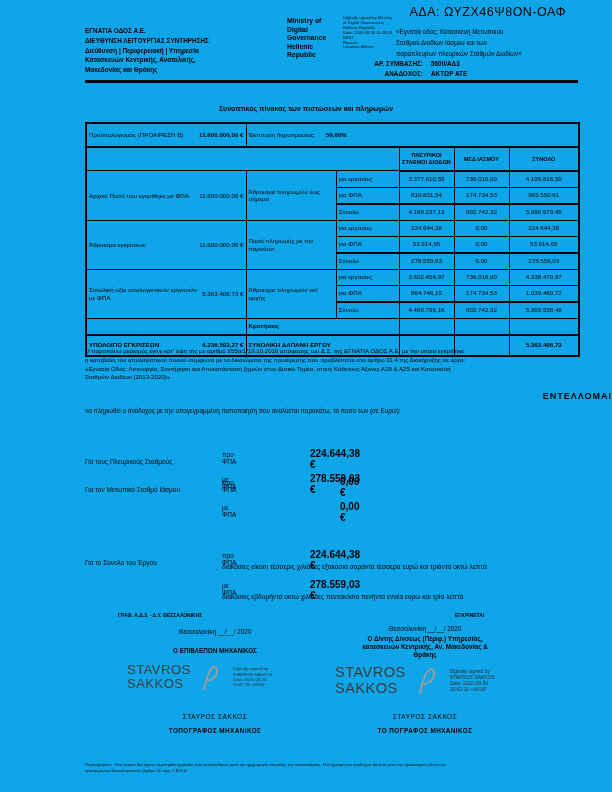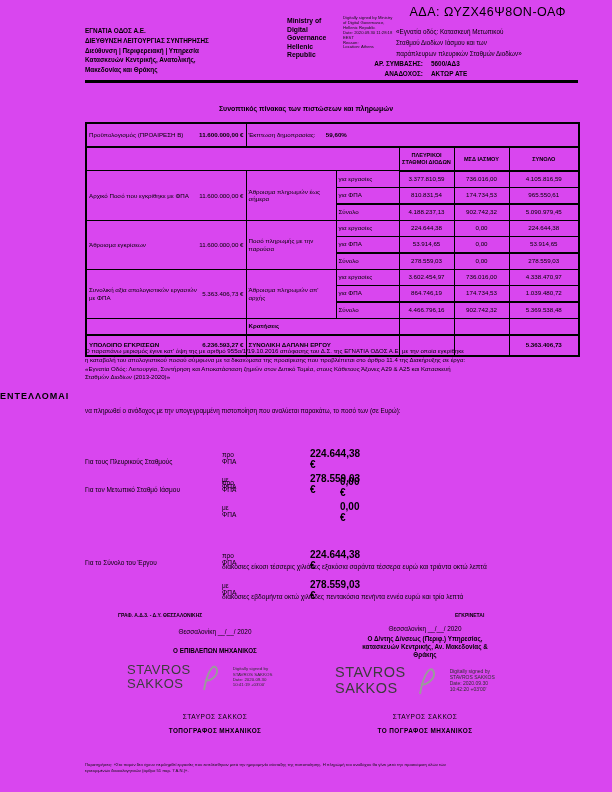--- a/index.html
+++ b/index.html
@@ -1,16 +1,16 @@
 <!DOCTYPE html>
 <html><head>
 <meta charset="utf-8">
 <style>
   html,body{margin:0;padding:0;background:#ffffff;}
-  .page{position:relative;width:612px;height:792px;background:#d946ef;overflow:hidden;
+  .page{position:relative;width:612px;height:792px;background:#0ea5e9;overflow:hidden;
         font-family:"Liberation Sans","DejaVu Sans",sans-serif;color:#000;}
   .abs{position:absolute;}
   
   .ada{left:300px;top:5px;width:266px;text-align:right;font-size:12.5px;letter-spacing:.5px;}
   .org{left:85px;top:26px;width:200px;font-size:6.4px;font-weight:bold;line-height:9.8px;}
   .ministry{left:287px;top:17px;width:55px;font-size:6.8px;font-weight:bold;line-height:8.6px;}
   .ministry-sig{left:343px;top:16px;width:70px;font-size:4.2px;line-height:4.9px;color:#111;}
   .project{left:396px;top:27px;width:186px;font-size:6.3px;line-height:10.8px;}
   .contract{left:355px;top:59px;width:223px;font-size:6.4px;font-weight:bold;line-height:9.5px;}
   .contract .row{display:flex;}
@@ -27,21 +27,21 @@
   .ptable .hdrc{text-align:center;font-weight:bold;font-size:5.6px;line-height:6.4px;}
   .ptable .bt2{border-top:2px solid #000;}
   .ptable .bb2{border-bottom:2px solid #000;}
   .ptable .b{font-weight:bold;}
   .flexcell{display:flex;justify-content:space-between;align-items:center;gap:3px;}
   .flexcell .fl{flex:1 1 auto;}
   .flexcell .fv{white-space:nowrap;}
   .tbl-outer{border:2px solid #000;}
   
   .apara{left:85px;top:347px;width:468px;font-size:6.1px;line-height:8.8px;}
-  .entel{left:0;top:391px;width:612px;text-align:left;font-size:9px;font-weight:bold;letter-spacing:1px;}
+  .entel{left:0;top:391px;width:612px;text-align:right;font-size:9px;font-weight:bold;letter-spacing:1px;}
   .instr{left:85px;top:407px;width:468px;font-size:6.3px;}
   .pay-label{font-size:6.5px;}
   .pay-key{font-size:6.5px;}
   .pay-amt{font-size:10px;font-weight:bold;}
   .pay-words{font-size:6.6px;}
   .signoff{font-size:5px;font-weight:bold;}
   .sig-place{font-size:6.4px;}
   .sig-role{font-size:6.3px;font-weight:bold;line-height:8px;}
   .sig-name{font-size:6.6px;letter-spacing:.5px;}
   .sig-title{font-size:6.4px;font-weight:bold;letter-spacing:.4px;}

